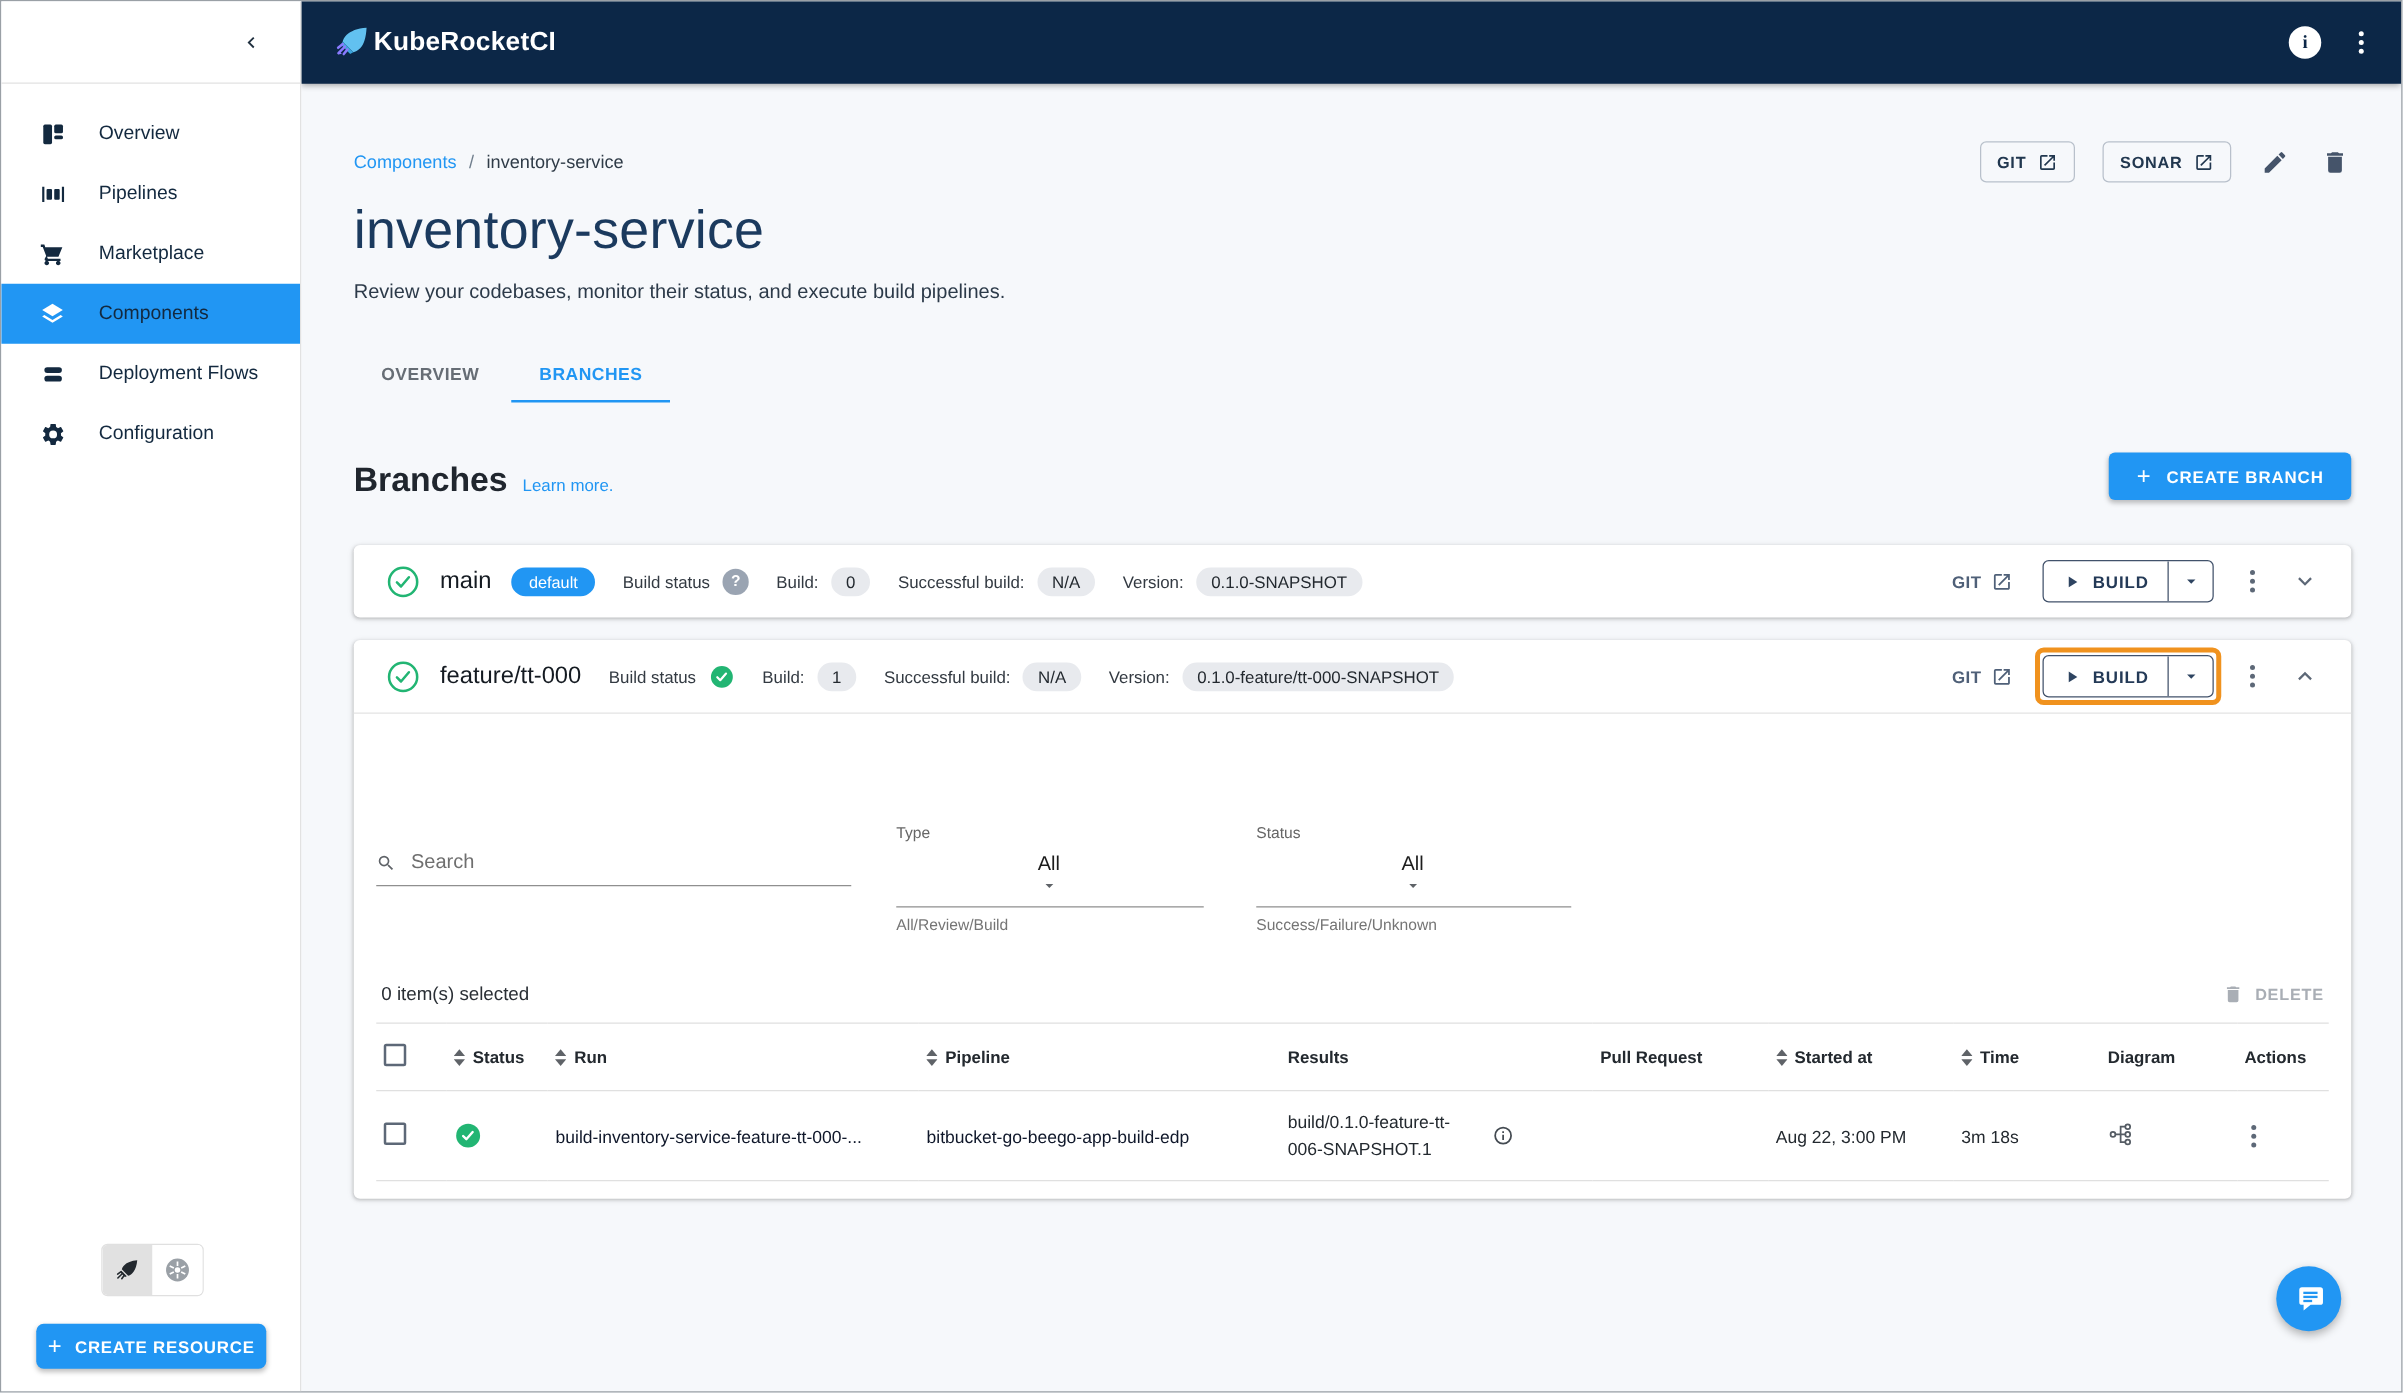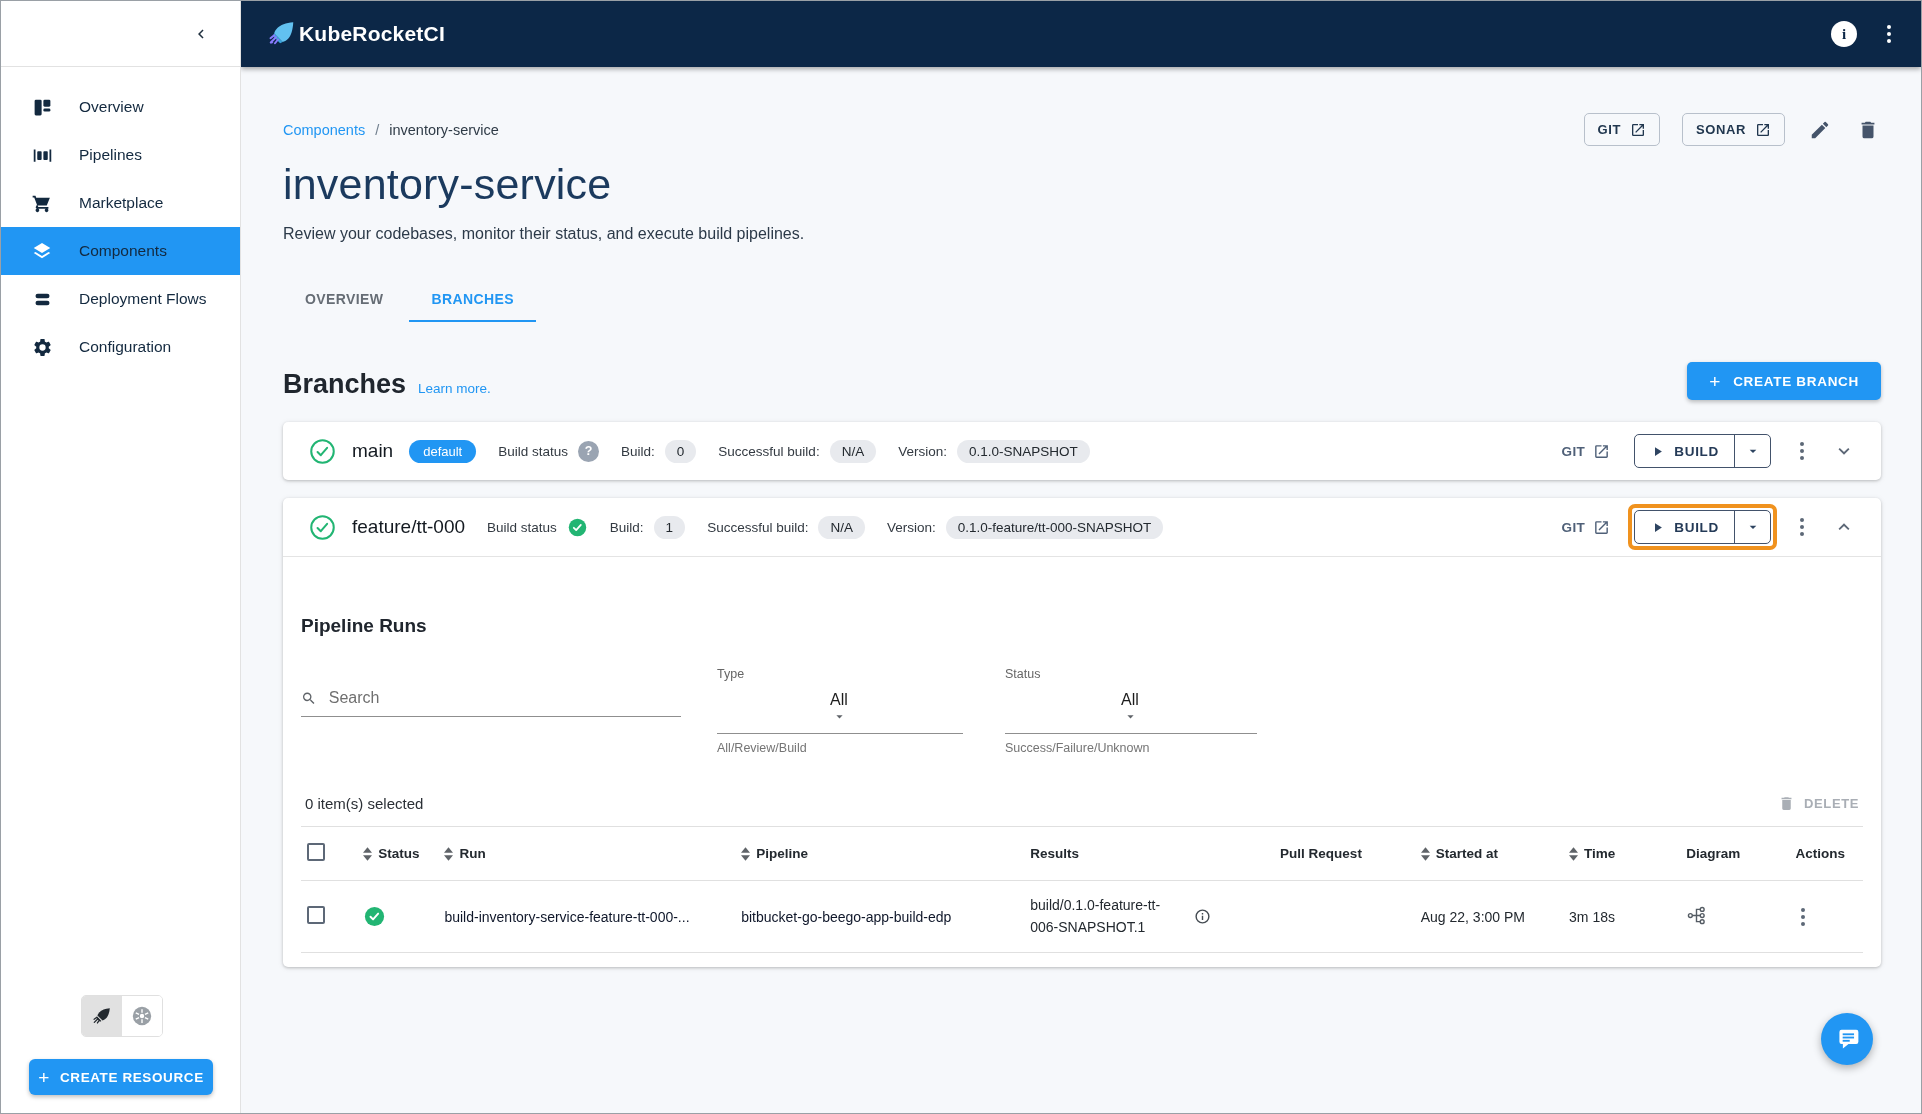--- a/index.html
+++ b/index.html
@@ -80,21 +80,21 @@
 
   .branches-head { margin-top:40px; display:flex; align-items:flex-end; }
   .branches-title { font-size:27px; font-weight:700; color:#20262e; }
   .learn-more { font-size:13.5px; color:#2196f3; margin-left:12px; margin-bottom:4px; cursor:pointer;}
   .create-branch-btn { margin-left:auto; height:38px; padding:0 22px; background:#2196f3; color:#fff;
     border:none; border-radius:5px; font-size:13.5px; font-weight:700; letter-spacing:.7px;
     display:flex; align-items:center; gap:12px; cursor:pointer; box-shadow:0 2px 4px rgba(0,0,0,.25);
     font-family:inherit;}
 
   .card { background:#fff; border-radius:5px; box-shadow:0 1px 3px rgba(0,0,0,.2), 0 1px 6px rgba(0,0,0,.08); }
-  .card.main-card { margin-top:22px; }
+  .card.main-card { margin-top:36px; }
   .card.feature-card { margin-top:18px; }
 
   .branch-row { height:58px; display:flex; align-items:center; padding:0 26px; }
   .branch-row .chk-icon { flex:none; }
   .branch-name { font-size:19px; font-weight:500; color:#141a21; margin-left:16px; }
   .default-badge { margin-left:16px; background:#2196f3; color:#fff; font-size:13px;
     padding:4px 14px; border-radius:13px; }
   .meta-label { font-size:13.5px; color:#333a42; margin-left:22px; }
   .pill { margin-left:10px; background:#e8eaee; color:#23292f; font-size:13.5px;
     padding:4px 12px; border-radius:12px; }
@@ -444,21 +444,20 @@
         <button class="chev-btn">
           <svg width="22" height="22" viewBox="0 0 24 24">
               <path fill="currentColor" d="M7.4 15.4 12 10.8l4.6 4.6L18 14l-6-6-6 6z"></path>
             </svg>
         </button>
       </div>
     </div>
     <div class="card-divider"></div>
 
     <div class="pr-body">
-      <div class="pr-title">Pipeline Runs</div>
 
       <div class="filters">
         <div class="f-search">
           <div class="srch-line">
             <svg width="17" height="17" viewBox="0 0 24 24">
                 <path fill="#5f6368" d="M15.5 14h-.79l-.28-.27A6.47 6.47 0 0 0 16 9.5 6.5 6.5 0 1 0 9.5 16c1.61 0 3.09-.59 4.23-1.57l.27.28v.79l5 4.99L20.49 19l-4.99-5zm-6 0C7 14 5 12 5 9.5S7 5 9.5 5 14 7 14 9.5 12 14 9.5 14z"></path>
               </svg>
             <input type="text" placeholder="Search" style="">
           </div>
         </div>

